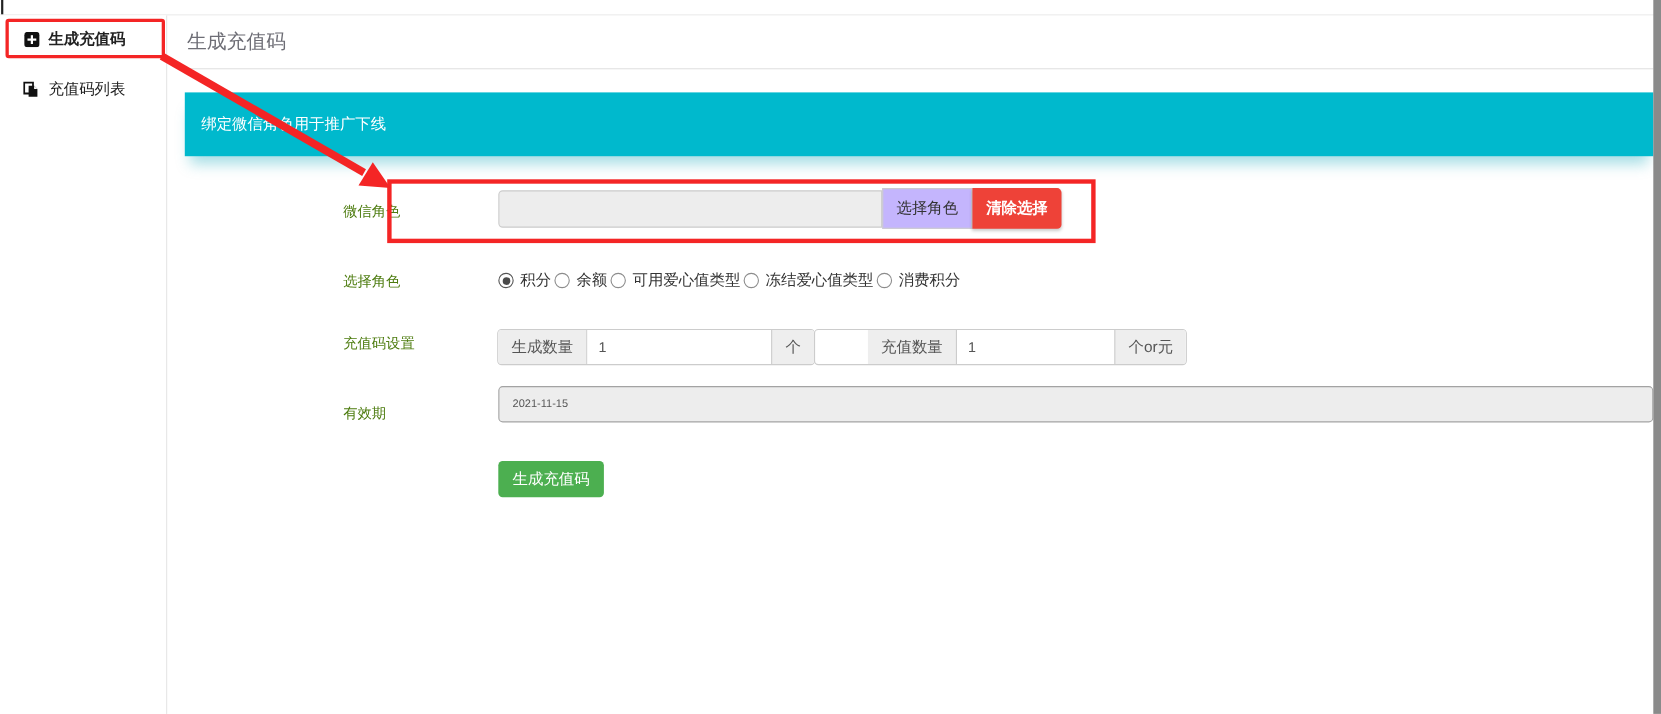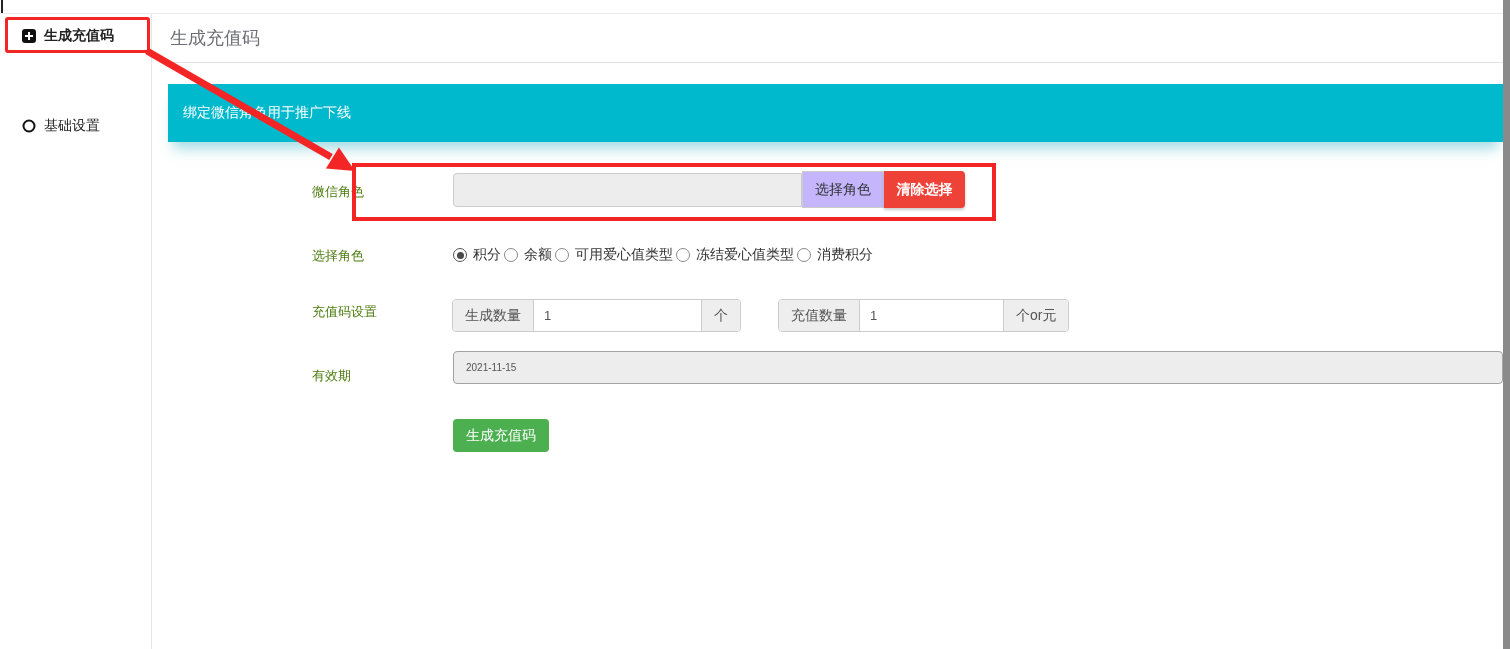--- a/index.html
+++ b/index.html
@@ -49,21 +49,21 @@
   .radio-circle.checked{border-color:#555;}
   .radio-circle.checked::after{content:"";width:7px;height:7px;border-radius:50%;background:#4a4a4a;}
 
   
   .igroup{display:inline-flex;height:33px;border:1px solid #ccc;border-radius:4px;overflow:hidden;background:#fff;}
   .iaddon{background:#eee;color:#555;font-size:14px;display:flex;align-items:center;padding:0 12px;}
   .iaddon.first{border-right:1px solid #ccc;}
   .iaddon.last{border-left:1px solid #ccc;}
   .igroup input{border:none;outline:none;font-size:13px;color:#555;padding:0 10px;}
   .g1{left:452px;top:299px;}
-  .g2{left:778px;top:299px;}
+  .g2{left:740px;top:299px;padding-left:48px;}
 
   
   .date-input{left:453px;top:351px;width:1050px;height:33px;background:#ededed;border:1px solid #a3a3a3;
     border-radius:4px;padding:0 12px;font-size:10px;color:#555;}
 
   
   .btn-submit{left:453px;top:419px;width:96px;height:33px;background:var(--success);color:#fff;
     border:none;border-radius:4px;font-size:14px;}
 
   
@@ -85,27 +85,29 @@
   <div class="side-item active" style="top:4px;">
     <span class="ic">
       <svg width="14" height="14" viewBox="0 0 14 14">
           <rect x="0" y="0" width="14" height="14" rx="3" fill="#111"></rect>
           <rect x="6" y="3" width="2" height="8" fill="#fff"></rect>
           <rect x="3" y="6" width="8" height="2" fill="#fff"></rect>
         </svg>
     </span>
     <span>生成充值码</span>
   </div>
-  <div class="side-item" style="top:94px;">
+  <div class="side-item" style="top:49px;">
     <span class="ic">
-      <svg width="14" height="14" viewBox="0 0 14 14">
-          <circle cx="7" cy="7" r="5.5" fill="none" stroke="#111" stroke-width="2"></circle>
+      <svg width="15" height="15" viewBox="0 0 15 15">
+          <path d="M1 1 h8 v10 h-8 z" fill="none" stroke="#111" stroke-width="1.6"></path>
+          <path d="M5 4 h5 l3 3 v7 h-8 z" fill="#111"></path>
+          <path d="M10 4 v3 h3 z" fill="#fff"></path>
         </svg>
     </span>
-    <span>基础设置</span>
+    <span>充值码列表</span>
   </div>
 </div>
 
 <div class="abs page-title">生成充值码</div>
 <div class="abs header-divider"></div>
 
 <div class="abs banner">
   <span>绑定微信角色用于推广下线</span>
 </div>
 

